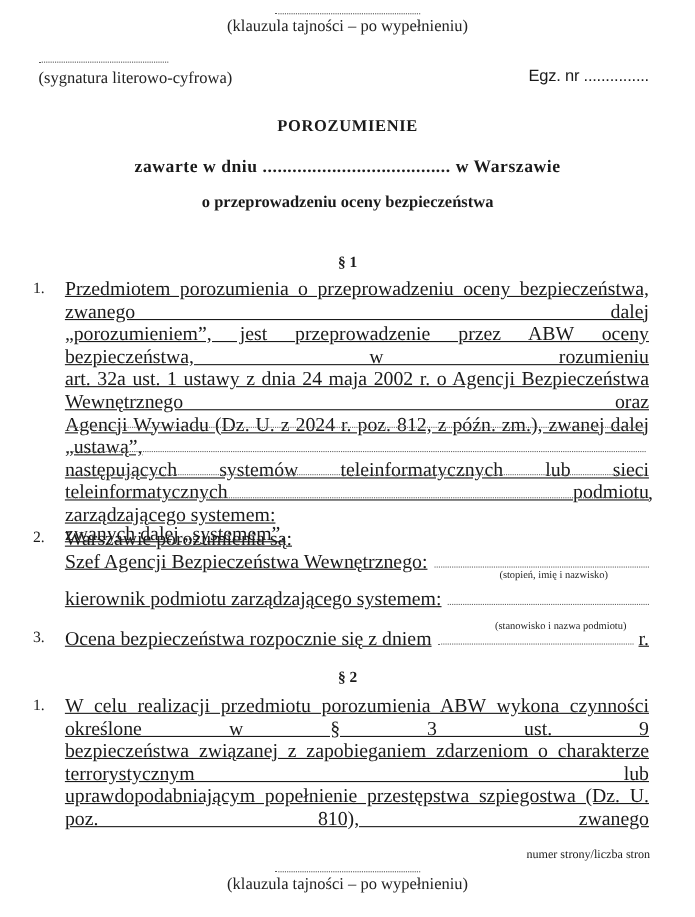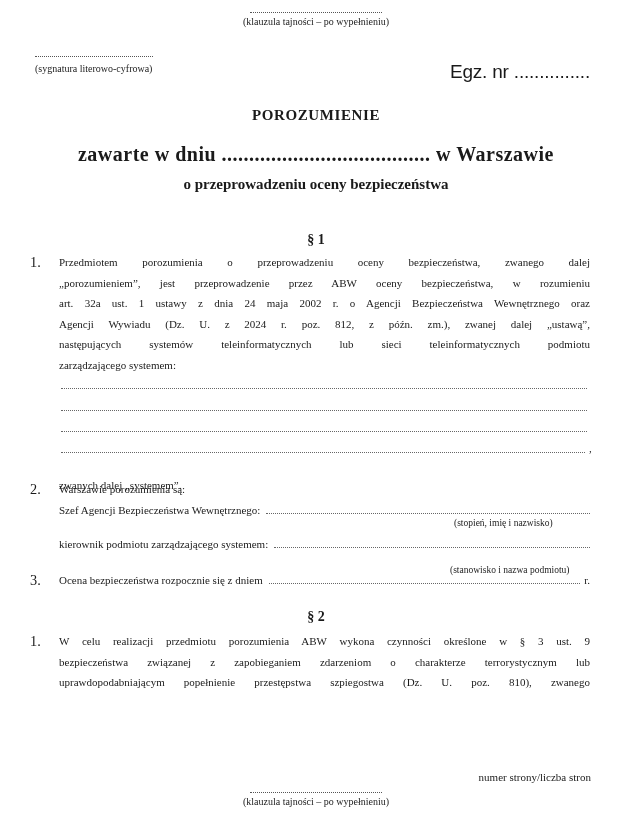--- a/index.html
+++ b/index.html
@@ -9,41 +9,41 @@
     }
     body {
       width: 632px;
       height: 834px;
       position: relative;
       overflow: hidden;
       font-family: "Liberation Serif", "DejaVu Serif", serif;
       color: #1a1a1a;
     }
     .abs { position: absolute; }
-    .small { font-size: 10px; color: #222; }
+    .small { font-size: 15px; color: #222; }
 
     
     .clause-top { left: 0; width: 632px; top: 6px; text-align: center; }
     .clause-top .dl { width: 132px; margin: 0 auto; border-bottom: 1px dotted #555; height: 6px; }
     .clause-top .lbl { margin-top: 3px; }
 
     .signature { left: 35px; top: 50px; }
     .signature .dl { width: 118px; border-bottom: 1px dotted #555; height: 6px; }
     .signature .lbl { margin-top: 6px; }
 
-    .egz { right: 42px; top: 61px; font-size: 19px; font-family: "Liberation Sans", sans-serif; letter-spacing: -0.2px; }
+    .egz { right: 42px; top: 61px; font-size: 15px; font-family: "Liberation Sans", sans-serif; letter-spacing: -0.2px; }
 
     .title { left: 0; width: 632px; text-align: center; font-weight: bold; font-size: 15px; }
     .title1 { top: 107px; letter-spacing: 0.6px; }
-    .title2 { top: 143px; letter-spacing: 0.5px; font-size: 20px; }
+    .title2 { top: 143px; letter-spacing: 0.5px; font-size: 16px; }
     .title3 { top: 176px; font-size: 15px; }
 
     .section { left: 0; width: 632px; text-align: center; font-weight: bold; font-size: 14px; }
 
-    .para { font-size: 11px; line-height: 20.6px; }
+    .para { font-size: 18px; line-height: 20.6px; text-decoration: underline; }
     .num { left: 30px; font-size: 14.3px; }
     .body-block { left: 59px; width: 531px; }
     .justify-line { text-align: justify; text-align-last: justify; display:block; }
 
     .fill-line { left: 61px; width: 526px; border-bottom: 1px dotted #666; height: 0; }
 
     .row { display: flex; align-items: baseline; white-space: nowrap; }
     .row .flex-dots { flex: 1; border-bottom: 1px dotted #666; margin-left: 6px; margin-bottom: 3px; }
 
     .caption { font-size: 9.5px; color: #222; margin-left: 46px; }

